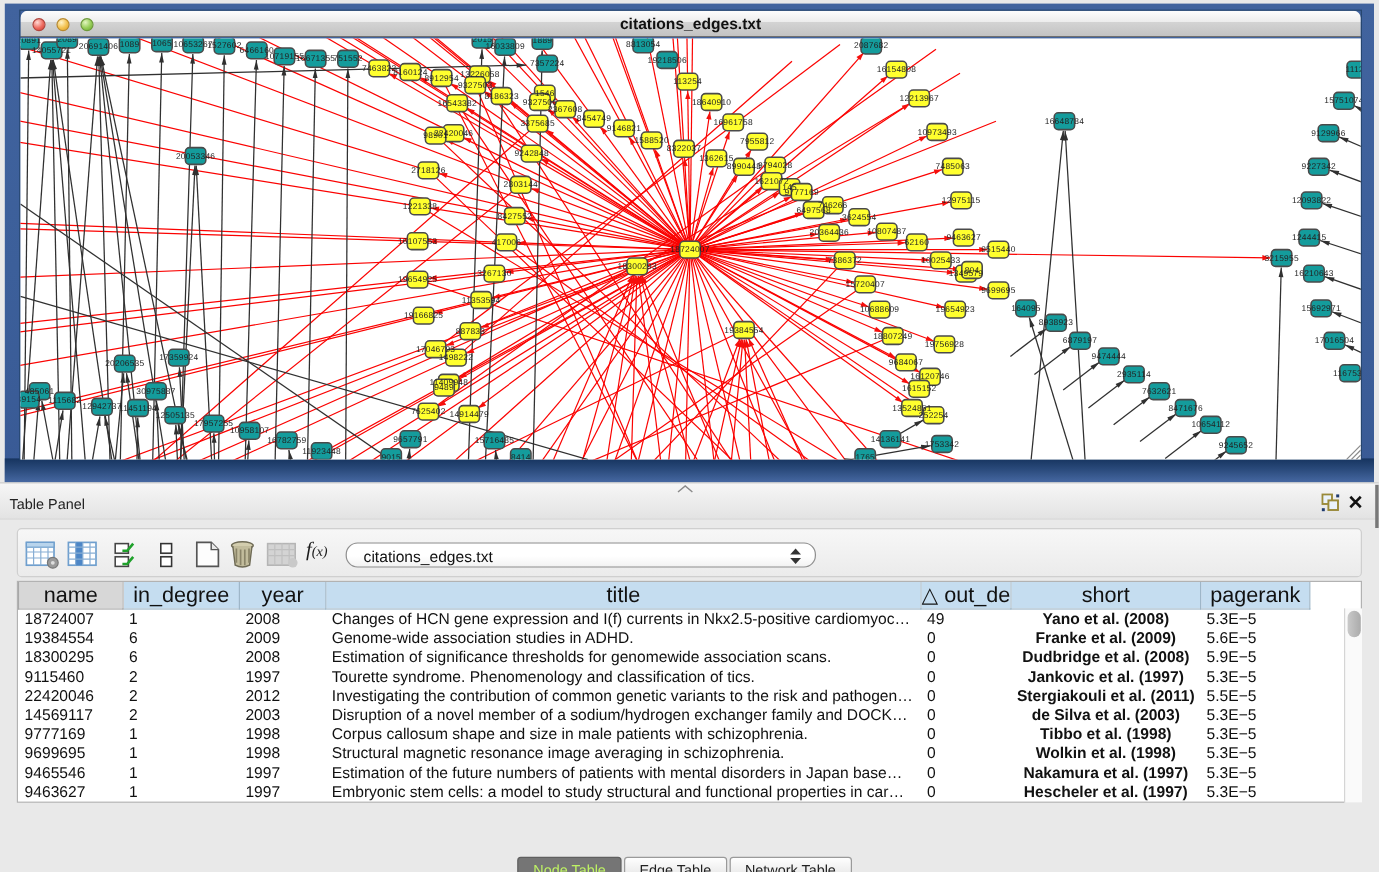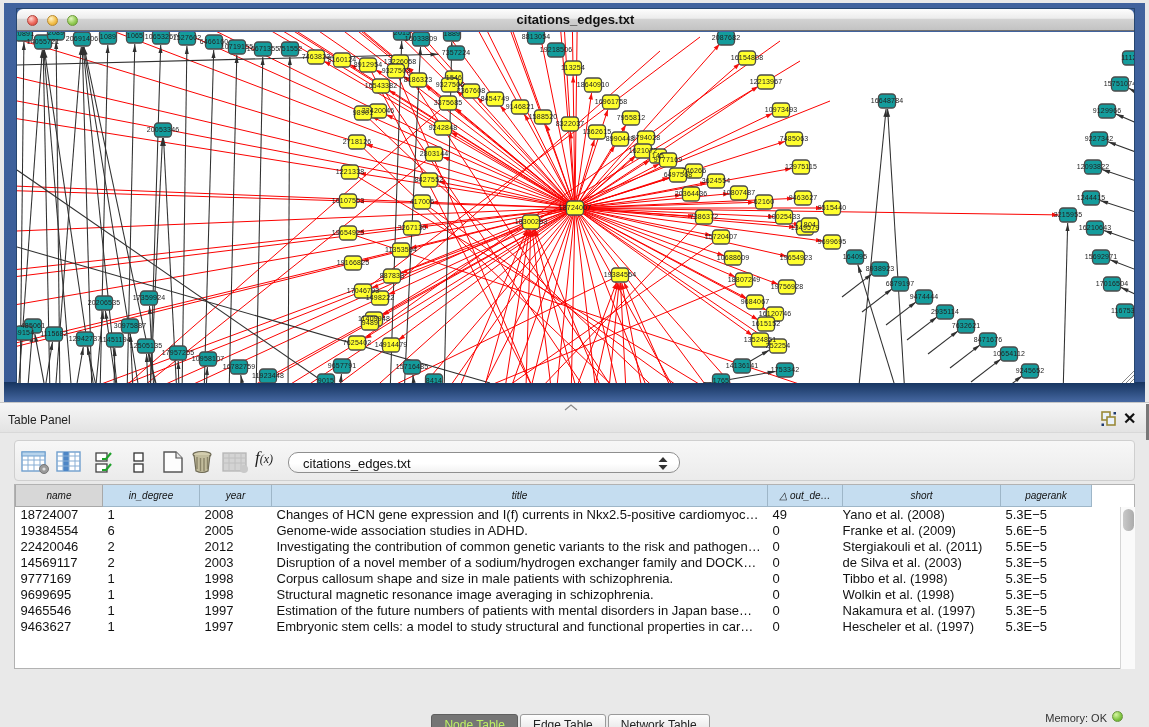--- a/index.html
+++ b/index.html
@@ -37,25 +37,25 @@
 #combo { position:absolute; left:273px; top:11px; width:392px; height:21px; background:linear-gradient(180deg,#ffffff 0%,#ffffff 55%,#f2f2f2 100%);
   border:1px solid #8f8f8f; border-radius:10px; }
 #combotext { position:absolute; left:14px; top:3px; font-size:13px; color:#111; }
 #fx { position:absolute; left:240px; top:7px; font-family:"Liberation Serif", serif;
   font-style:italic; font-weight:normal; font-size:17px; color:#1a1a1a; }
 
 #tablebox { position:absolute; left:14px; top:81px; width:1121px; height:185px;
   background:#fff; border:1px solid #b2b2b2; }
 table { border-collapse:collapse; table-layout:fixed; width:1076px; font-size:13px; color:#111; }
 th { background:#c5ddf0; border:1px solid #9eb6c8; border-top:none; font-weight:normal;
-  font-size:10px; height:21px; padding:0; overflow:hidden; white-space:nowrap;font-style:italic; }
+  font-size:18px; height:21px; padding:0; overflow:hidden; white-space:nowrap; }
 th.c1 { background:#d7d7d7; border-color:#a8a8a8; }
 td { height:16px; padding:0 0 0 5px; overflow:hidden; white-space:nowrap; }
 td.c2,td.c3 { }
-td.c6 { text-align:left; padding:0; }
+td.c6 { text-align:center; padding:0;font-weight:bold; }
 .c1 { width:87px; } .c2 { width:97px; } .c3 { width:72px; } .c4 { width:496px; }
 .c5 { width:75px; } .c6 { width:158px; } .c7 { width:91px; }
 #vscroll { position:absolute; left:1105px; top:22px; width:15px; height:162px;
   background:#fafafa; border-left:1px solid #d5d5d5; }
 #vthumb { position:absolute; left:2px; top:2px; width:11px; height:22px; border-radius:6px;
   background:linear-gradient(90deg,#c9c9c9,#ababab); }
 
 #tabs { position:absolute; left:0; top:271px; width:1141px; height:22px; text-align:center; }
 .tab { display:inline-block; height:21px; line-height:21px; padding:0 12px; font-size:12px;
   border:1px solid #9a9a9a; border-radius:3px; margin:0 1px;
@@ -820,25 +820,43 @@
               <td class="c2">1</td>
               <td class="c3">2008</td>
               <td class="c4">Changes of HCN gene expression and I(f) currents in Nkx2.5‑positive cardiomyoc…</td>
               <td class="c5">49</td>
               <td class="c6">Yano et al. (2008)</td>
               <td class="c7">5.3E−5</td>
             </tr>
 <tr>
               <td class="c1">19384554</td>
               <td class="c2">6</td>
-              <td class="c3">2005</td>
+              <td class="c3">2009</td>
               <td class="c4">Genome‑wide association studies in ADHD.</td>
               <td class="c5">0</td>
               <td class="c6">Franke et al. (2009)</td>
               <td class="c7">5.6E−5</td>
+            </tr>
+<tr>
+              <td class="c1">18300295</td>
+              <td class="c2">6</td>
+              <td class="c3">2008</td>
+              <td class="c4">Estimation of significance thresholds for genomewide association scans.</td>
+              <td class="c5">0</td>
+              <td class="c6">Dudbridge et al. (2008)</td>
+              <td class="c7">5.9E−5</td>
+            </tr>
+<tr>
+              <td class="c1">9115460</td>
+              <td class="c2">2</td>
+              <td class="c3">1997</td>
+              <td class="c4">Tourette syndrome. Phenomenology and classification of tics.</td>
+              <td class="c5">0</td>
+              <td class="c6">Jankovic et al. (1997)</td>
+              <td class="c7">5.3E−5</td>
             </tr>
 <tr>
               <td class="c1">22420046</td>
               <td class="c2">2</td>
               <td class="c3">2012</td>
               <td class="c4">Investigating the contribution of common genetic variants to the risk and pathogen…</td>
               <td class="c5">0</td>
               <td class="c6">Stergiakouli et al. (2011)</td>
               <td class="c7">5.5E−5</td>
             </tr>
@@ -889,17 +907,13 @@
             </tr>
       </tbody>
         </table>
       <div id="vscroll">
           <div id="vthumb"></div>
         </div>
     </div>
     <div id="tabs">
       <span class="tab sel">Node Table</span><span class="tab">Edge Table</span><span class="tab">Network Table</span>
     </div>
-    <div id="status">
-      <div id="memtext">Memory: OK</div>
-      <div id="memdot"></div>
-    </div>
   </div>
 </div>
 </body></html>

